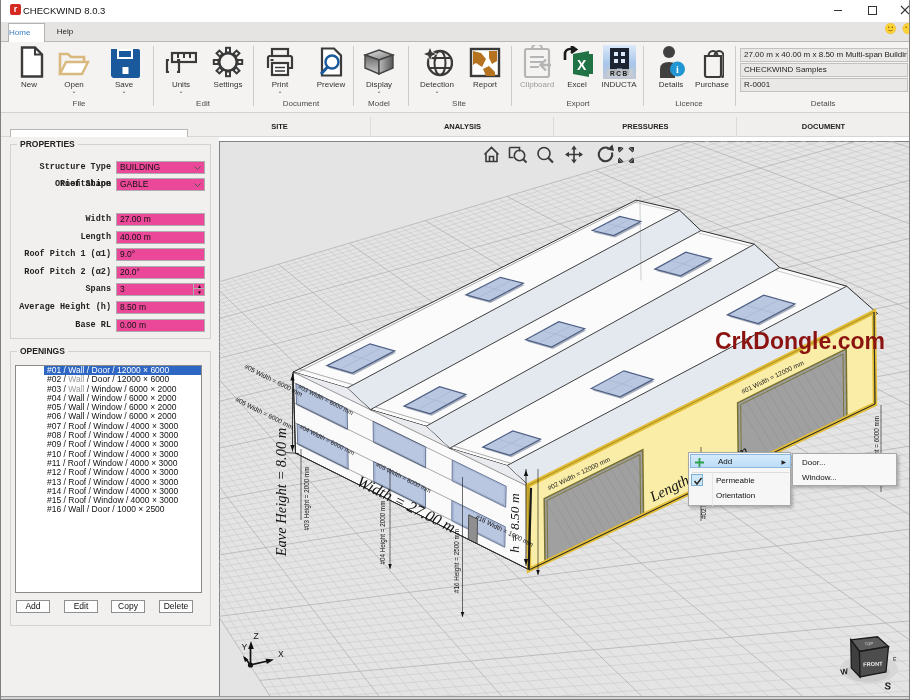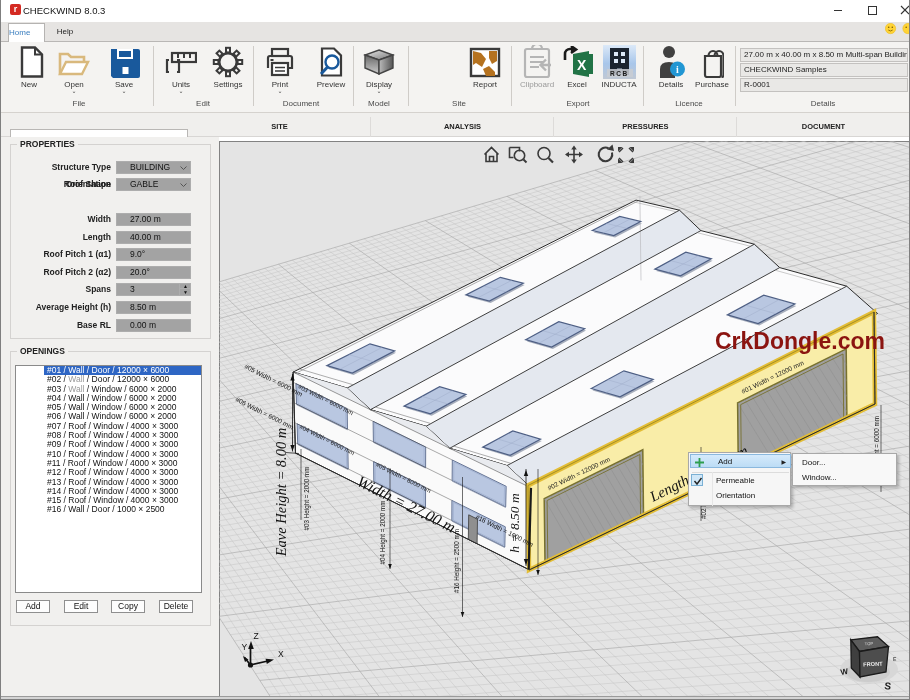--- a/index.html
+++ b/index.html
@@ -18,22 +18,22 @@
 .grplbl { position:absolute; top:57px; font-size:8px; color:#4a4a4a; text-align:center; }
 .caret { font-size:6px; color:#444; line-height:4px; }
 .dfield { position:absolute; left:739px; width:168px; height:14px; background:#e9e8e6; border:1px solid #c3c1bf; font-size:8px; color:#222; line-height:12px; padding-left:3px; white-space:nowrap; overflow:hidden; }
 .tabstrip { position:absolute; left:0; top:113px; width:910px; height:24px; background:#f0efed; border-bottom:1px solid #d8d6d4;}
 .tab { position:absolute; top:4px; height:20px; font-size:7.5px; font-weight:bold; color:#222; text-align:center; line-height:19px; border-right:1px solid #dddbd9; }
 .tab.active { background:#fff; border:1px solid #b9b7b5; border-bottom:none; }
 .sidepanel { position:absolute; left:0; top:137px; width:218px; height:560px; background:#f1f0ee; }
 .fieldset { position:absolute; border:1px solid #d4d2d0; background:transparent; }
 .fieldset .legend { position:absolute; top:-6px; left:6px; background:#f1f0ee; padding:0 3px; font-size:8.5px; font-weight:bold; color:#222; }
 .prow { position:absolute; left:0; width:100%; height:13px; }
-.plabel { position:absolute; right:108px; top:1px; font-size:8.5px; font-weight:bold; color:#222; white-space:nowrap; }
-.pinput { position:absolute; left:115px; top:0; width:75px; height:13px; background:#a3a3a3; border:1px solid #adadad; font-size:8.5px; color:#111; line-height:11px; padding-left:13px; }
+.plabel { position:absolute; right:108px; top:1px; font-size:8.5px; font-weight:bold; color:#222; white-space:nowrap;font-family:Liberation Mono, monospace; }
+.pinput { position:absolute; left:115px; top:0; width:89px; height:13px; background:#ec4899; border:1px solid #adadad; font-size:8.5px; color:#111; line-height:11px; padding-left:3px; }
 .openlist { position:absolute; left:14px; top:228px; width:187px; height:228px; background:#fff; border:1px solid #8a8a8a; font-size:8.5px; color:#111;padding-left:28px; }
 .orow { height:9.3px; line-height:9.3px; padding-left:3px; white-space:nowrap; }
 .orow.sel { background:#2e66c4; color:#fff; }
 .pbtn { position:absolute; top:463px; width:34px; height:13px; background:#fdfdfd; border:1px solid #8f8f8f; font-size:8.5px; color:#111; text-align:center; line-height:11px; }
 .canvas { position:absolute; left:218px; top:141px; width:691px; height:556px; background:#e4e4e4; border:1px solid #828282; }
 .ctxmenu { position:absolute; background:#f5f5f5; border:1px solid #a8a8a8; box-shadow:2px 2px 3px rgba(0,0,0,0.25); font-size:8px; color:#1a1a1a; }
 .watermark { position:absolute; left:714px; top:328px; font-size:23px; font-weight:bold; color:#8b1410; letter-spacing:0px; }
 </style></head>
 <body>
 
@@ -163,20 +163,33 @@
               <stop offset="0" stop-color="#bbb"></stop>
               <stop offset="1" stop-color="#555"></stop>
             </linearGradient>
           </defs>
           <path d="M16 1 L30 6 L16 11 L2 6 Z" fill="url(#cg1)" stroke="#444" stroke-width="1.4"></path>
           <path d="M2 6 L16 11 L16 25 L2 19 Z" fill="url(#cg2)" stroke="#444" stroke-width="1.4"></path>
           <path d="M30 6 L16 11 L16 25 L30 19 Z" fill="url(#cg3)" stroke="#444" stroke-width="1.4"></path>
         </svg>
       </div>
       <div class="lbl">Display</div>
+      <div class="caret">⌄</div>
+    </div>
+    <div class="rbtn" style="left:409px; width:54px; color:#333">
+      <div style="height:34px;display:flex;align-items:center;justify-content:center;">
+        <svg width="31" height="30" viewBox="0 0 31 30">
+          <circle cx="18" cy="16" r="12" fill="none" stroke="#3a3a3a" stroke-width="2.4"></circle>
+          <ellipse cx="18" cy="16" rx="5.5" ry="12" fill="none" stroke="#3a3a3a" stroke-width="2"></ellipse>
+          <path d="M7 11 h22 M7 21 h22" stroke="#3a3a3a" stroke-width="2"></path>
+          <path d="M8 1 l1.7 4.3 L14 7 l-4.3 1.7 L8 13 l-1.7-4.3 L2 7 l4.3-1.7 Z" fill="#3a3a3a" stroke="#f4f3f1" stroke-width="1.4" paint-order="stroke"></path>
+          <path d="M13 8 l1 2.5 2.5 1 -2.5 1 -1 2.5 -1-2.5 -2.5-1 2.5-1 Z" fill="#3a3a3a"></path>
+        </svg>
+      </div>
+      <div class="lbl">Detection</div>
       <div class="caret">⌄</div>
     </div>
     <div class="rbtn" style="left:462px; width:44px; color:#333">
       <div style="height:34px;display:flex;align-items:center;justify-content:center;">
         <svg width="32" height="31" viewBox="0 0 32 31">
           <rect x="2" y="2" width="28" height="27" fill="#fff" stroke="#3a3a3a" stroke-width="2.4"></rect>
           <path d="M4 4 l8 2 5 6 -4 8 -6-4 -3 2 z" fill="#b5721f"></path>
           <path d="M20 4 h8 v10 l-5 3 -3-6 z" fill="#b5721f"></path>
           <path d="M14 22 l6 -3 6 6 v4 h-9 z" fill="#b5721f"></path>
         </svg>

